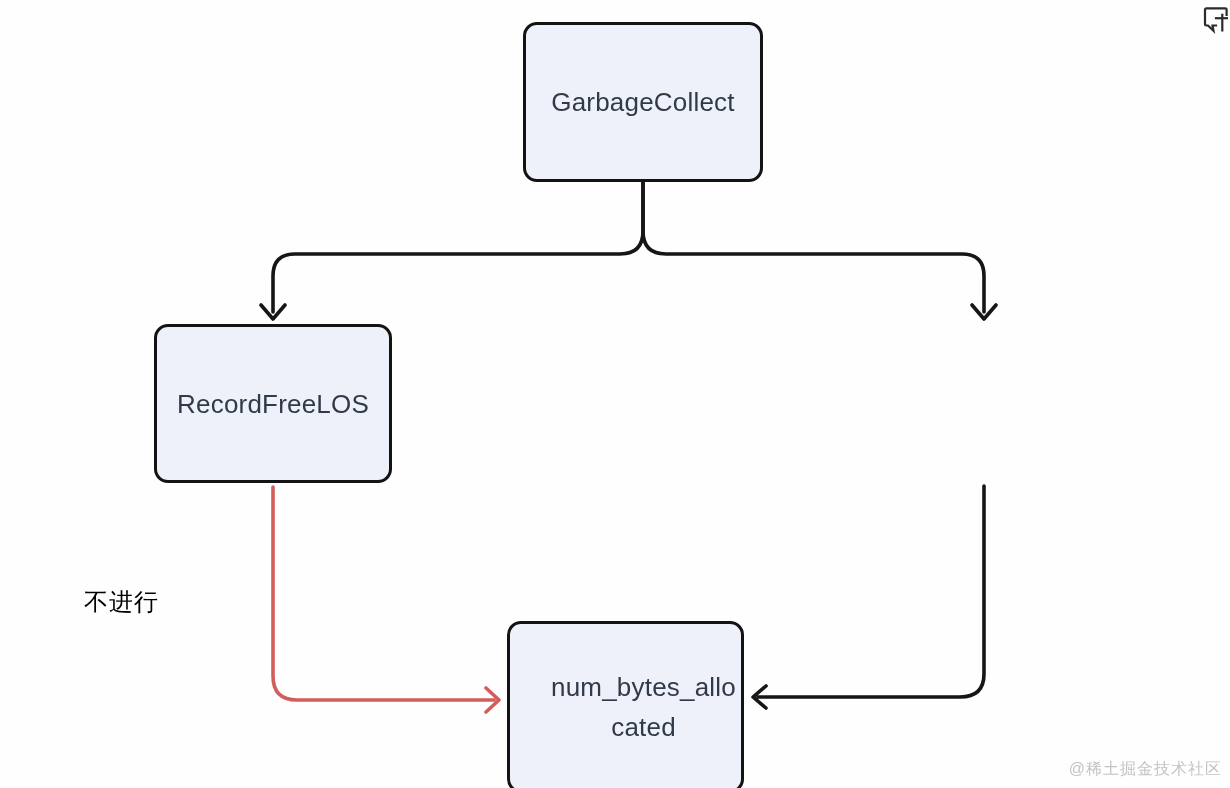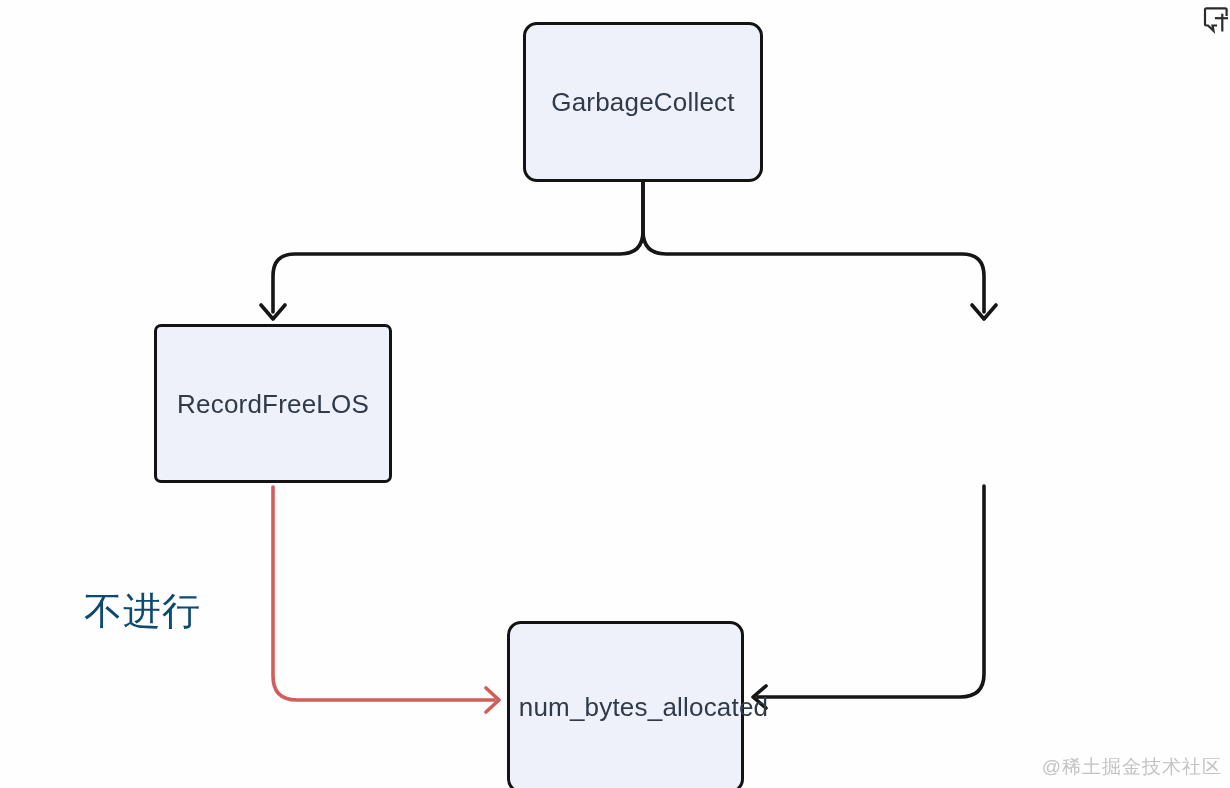--- a/index.html
+++ b/index.html
@@ -29,59 +29,59 @@
     stroke-linecap: round;
     stroke-linejoin: round;
   }
   .node {
     position: absolute;
     box-sizing: border-box;
     background: #eef1fa;
     border: 3px solid #131313;
     border-radius: 14px;
     display: flex;
-    flex-direction: row;
+    flex-direction: column;
     align-items: center;
     justify-content: center;
     text-align: center;
     font-size: 26px;
     line-height: 40px;
     color: #313a49;
     letter-spacing: 0.2px;
   }
   .node span { display: block; white-space: nowrap; }
   .node-top    { left: 523px; top: 22px;  width: 240px; height: 160px; }
-  .node-left   { left: 154px; top: 324px; width: 238px; height: 159px; border-radius: 7px; }
+  .node-left   { left: 154px; top: 324px; width: 238px; height: 159px; }
   .node-right  { left: 864px; top: 324px; width: 239px; height: 158px; }
   .node-bottom { left: 507px; top: 621px; width: 237px; height: 172px; padding-left: 36px; }
   .edge-annotation {
     position: absolute;
     left: 84px;
     top: 586px;
-    font-size: 38px;
-    color: #0c4a6e;
+    font-size: 24px;
+    color: #000000;
     letter-spacing: 1px;
     text-align: center;
   }
   .add-comment-btn {
     position: absolute;
     left: 1200px;
     top: 2px;
     width: 30px;
     height: 34px;
     background: transparent;
     border: none;
     padding: 2px;
     cursor: pointer;
   }
   .watermark {
     position: absolute;
     right: 8px;
     bottom: 8px;
-    font-size: 19px;
+    font-size: 16px;
     color: #c3c3c3;
     letter-spacing: 1px;
   }
 </style>
 </head>
 <body>
 
 <div class="canvas">
 
   <svg class="edges-layer" viewBox="0 0 1230 788" xmlns="http://www.w3.org/2000/svg">

